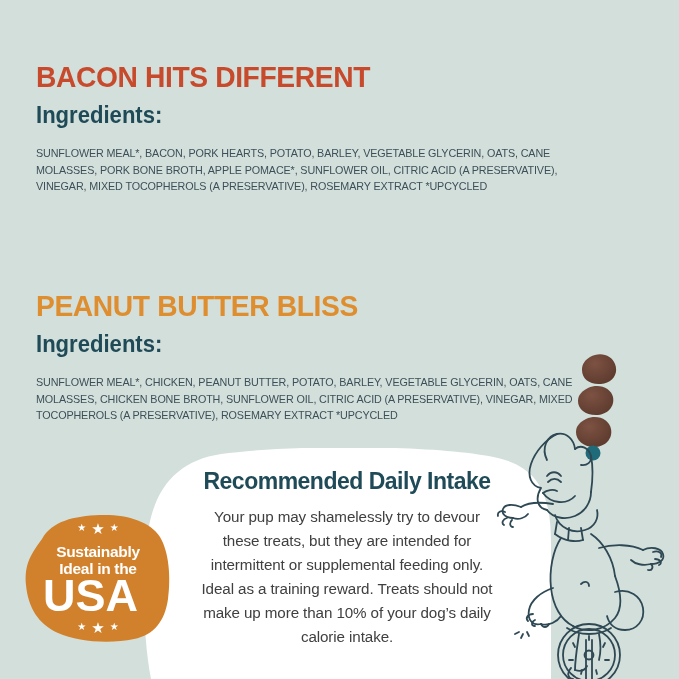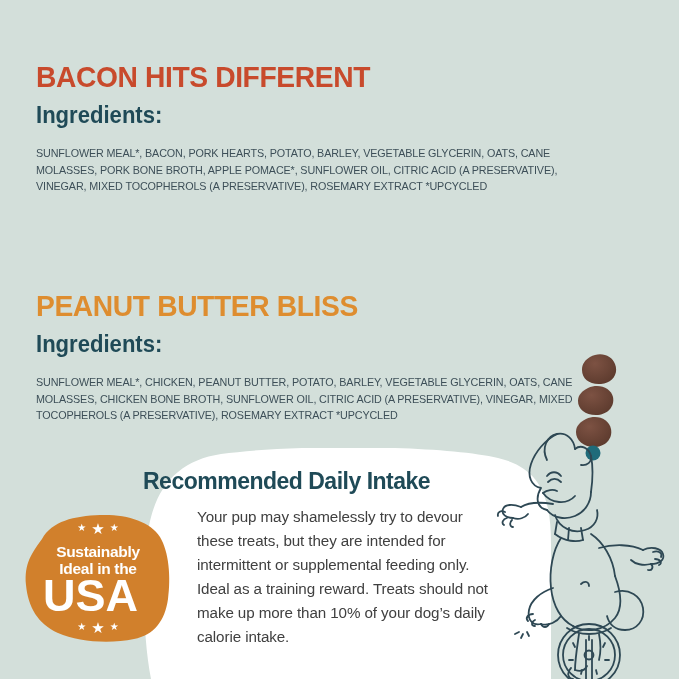--- a/index.html
+++ b/index.html
@@ -54,20 +54,21 @@
   
   #intake-card{
     position:absolute;
     left:143px;top:448px;
     width:408px;height:231px;
   }
   #intake-card .blobsvg{position:absolute;inset:0;}
   #intake-inner{
     position:absolute;
     left:0;top:22px;width:408px;
+    text-align:center;
   }
   #intake-title{
     font-family:"Liberation Sans", sans-serif;
     font-weight:bold;
     font-size:23px;
     color:#1f4a57;
     letter-spacing:-0.5px;
     margin:0 0 12px 0;
     line-height:1;
   }

